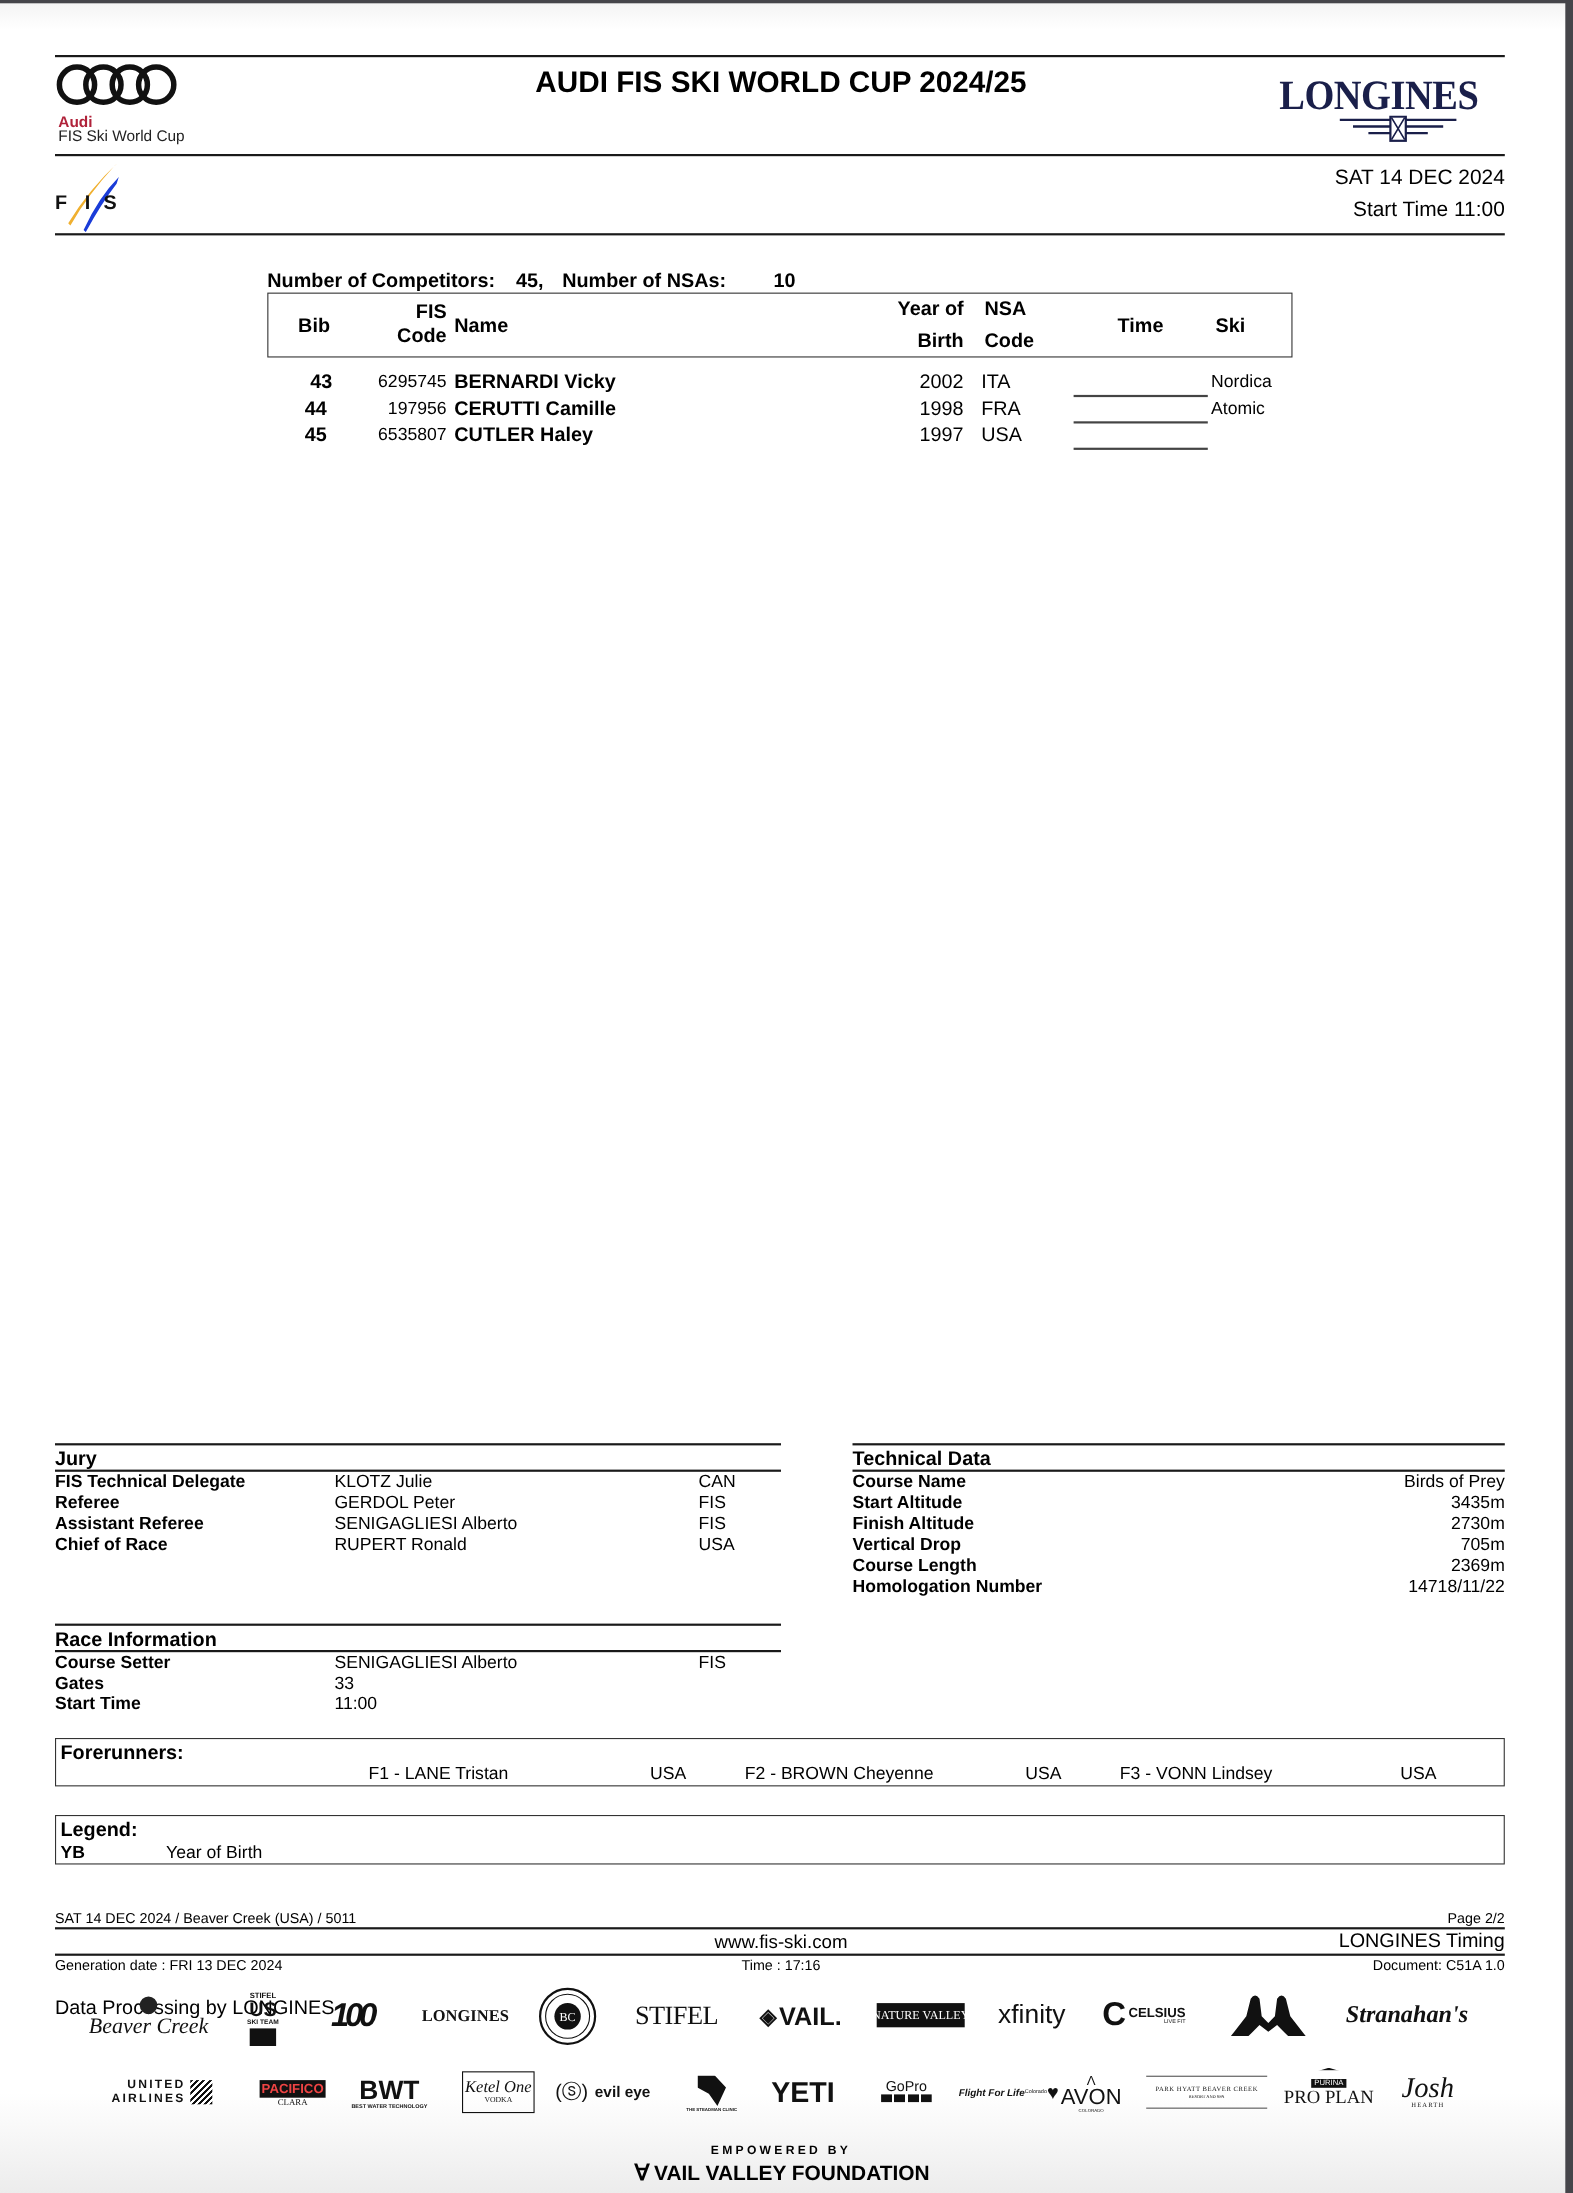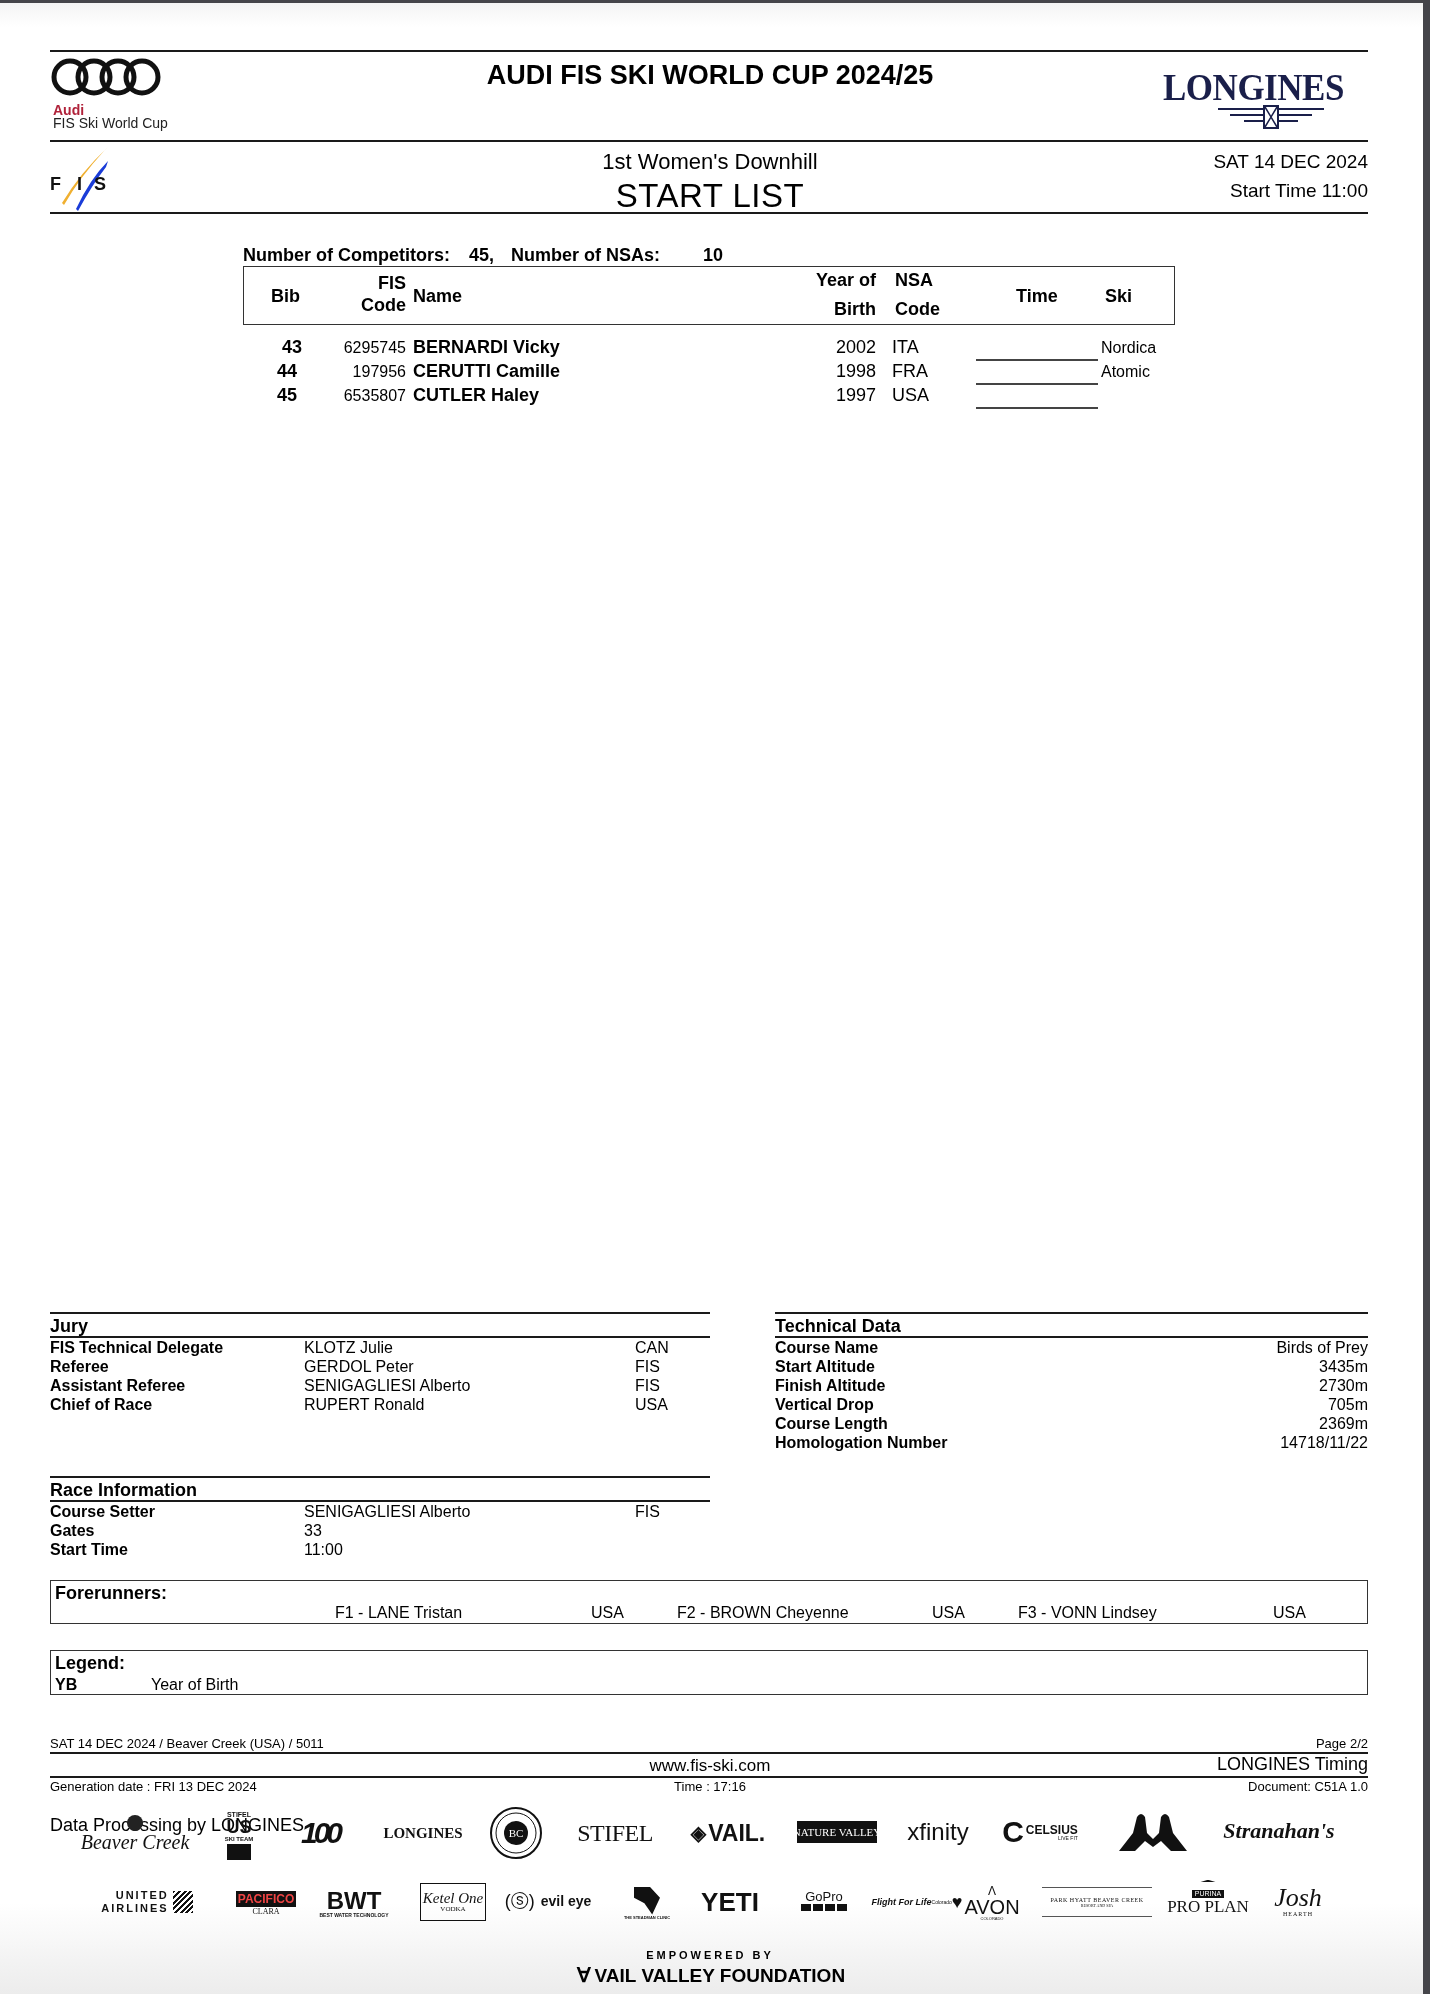--- a/index.html
+++ b/index.html
@@ -88,22 +88,20 @@
   <div class="abs" style="left:48px; top:142px;">
     <svg width="70" height="66" viewBox="0 0 70 66">
       <path d="M14 58 Q32 28 60 2 L56 6 Q32 32 16 60 Z" fill="#f0b030"></path>
       <path d="M28 64 Q42 34 60 16 L58 22 Q44 40 30 66 Z" fill="#1a3cd8"></path>
       <text x="2" y="45" font-family="Liberation Sans, sans-serif" font-weight="bold" font-size="18" fill="#111">F</text>
       <text x="29" y="45" font-family="Liberation Sans, sans-serif" font-weight="bold" font-size="18" fill="#111">I</text>
       <text x="46" y="45" font-family="Liberation Sans, sans-serif" font-weight="bold" font-size="18" fill="#111">S</text>
     </svg>
   </div>
 
-  <div class="abs hdr-sub" style="left:420px; top:146px; width:580px;">1st Women's Downhill</div>
-  <div class="abs hdr-big" style="left:420px; top:174px; width:580px;">START LIST</div>
   <div class="abs hdr-right" style="left:1068px; top:148px; width:300px;">SAT 14 DEC 2024</div>
   <div class="abs hdr-right" style="left:1068px; top:177px; width:300px;">Start Time 11:00</div>
 
   <div class="rule" style="left:50px; top:209px; width:1318px;"></div>
 
   <div class="abs summary" style="left:243px; top:242px;">
     <span>Number of Competitors:</span>
     <span style="margin-left:14px;">45,</span>
     <span style="margin-left:12px;">Number of NSAs:</span>
     <span style="margin-left:38px;">10</span>

